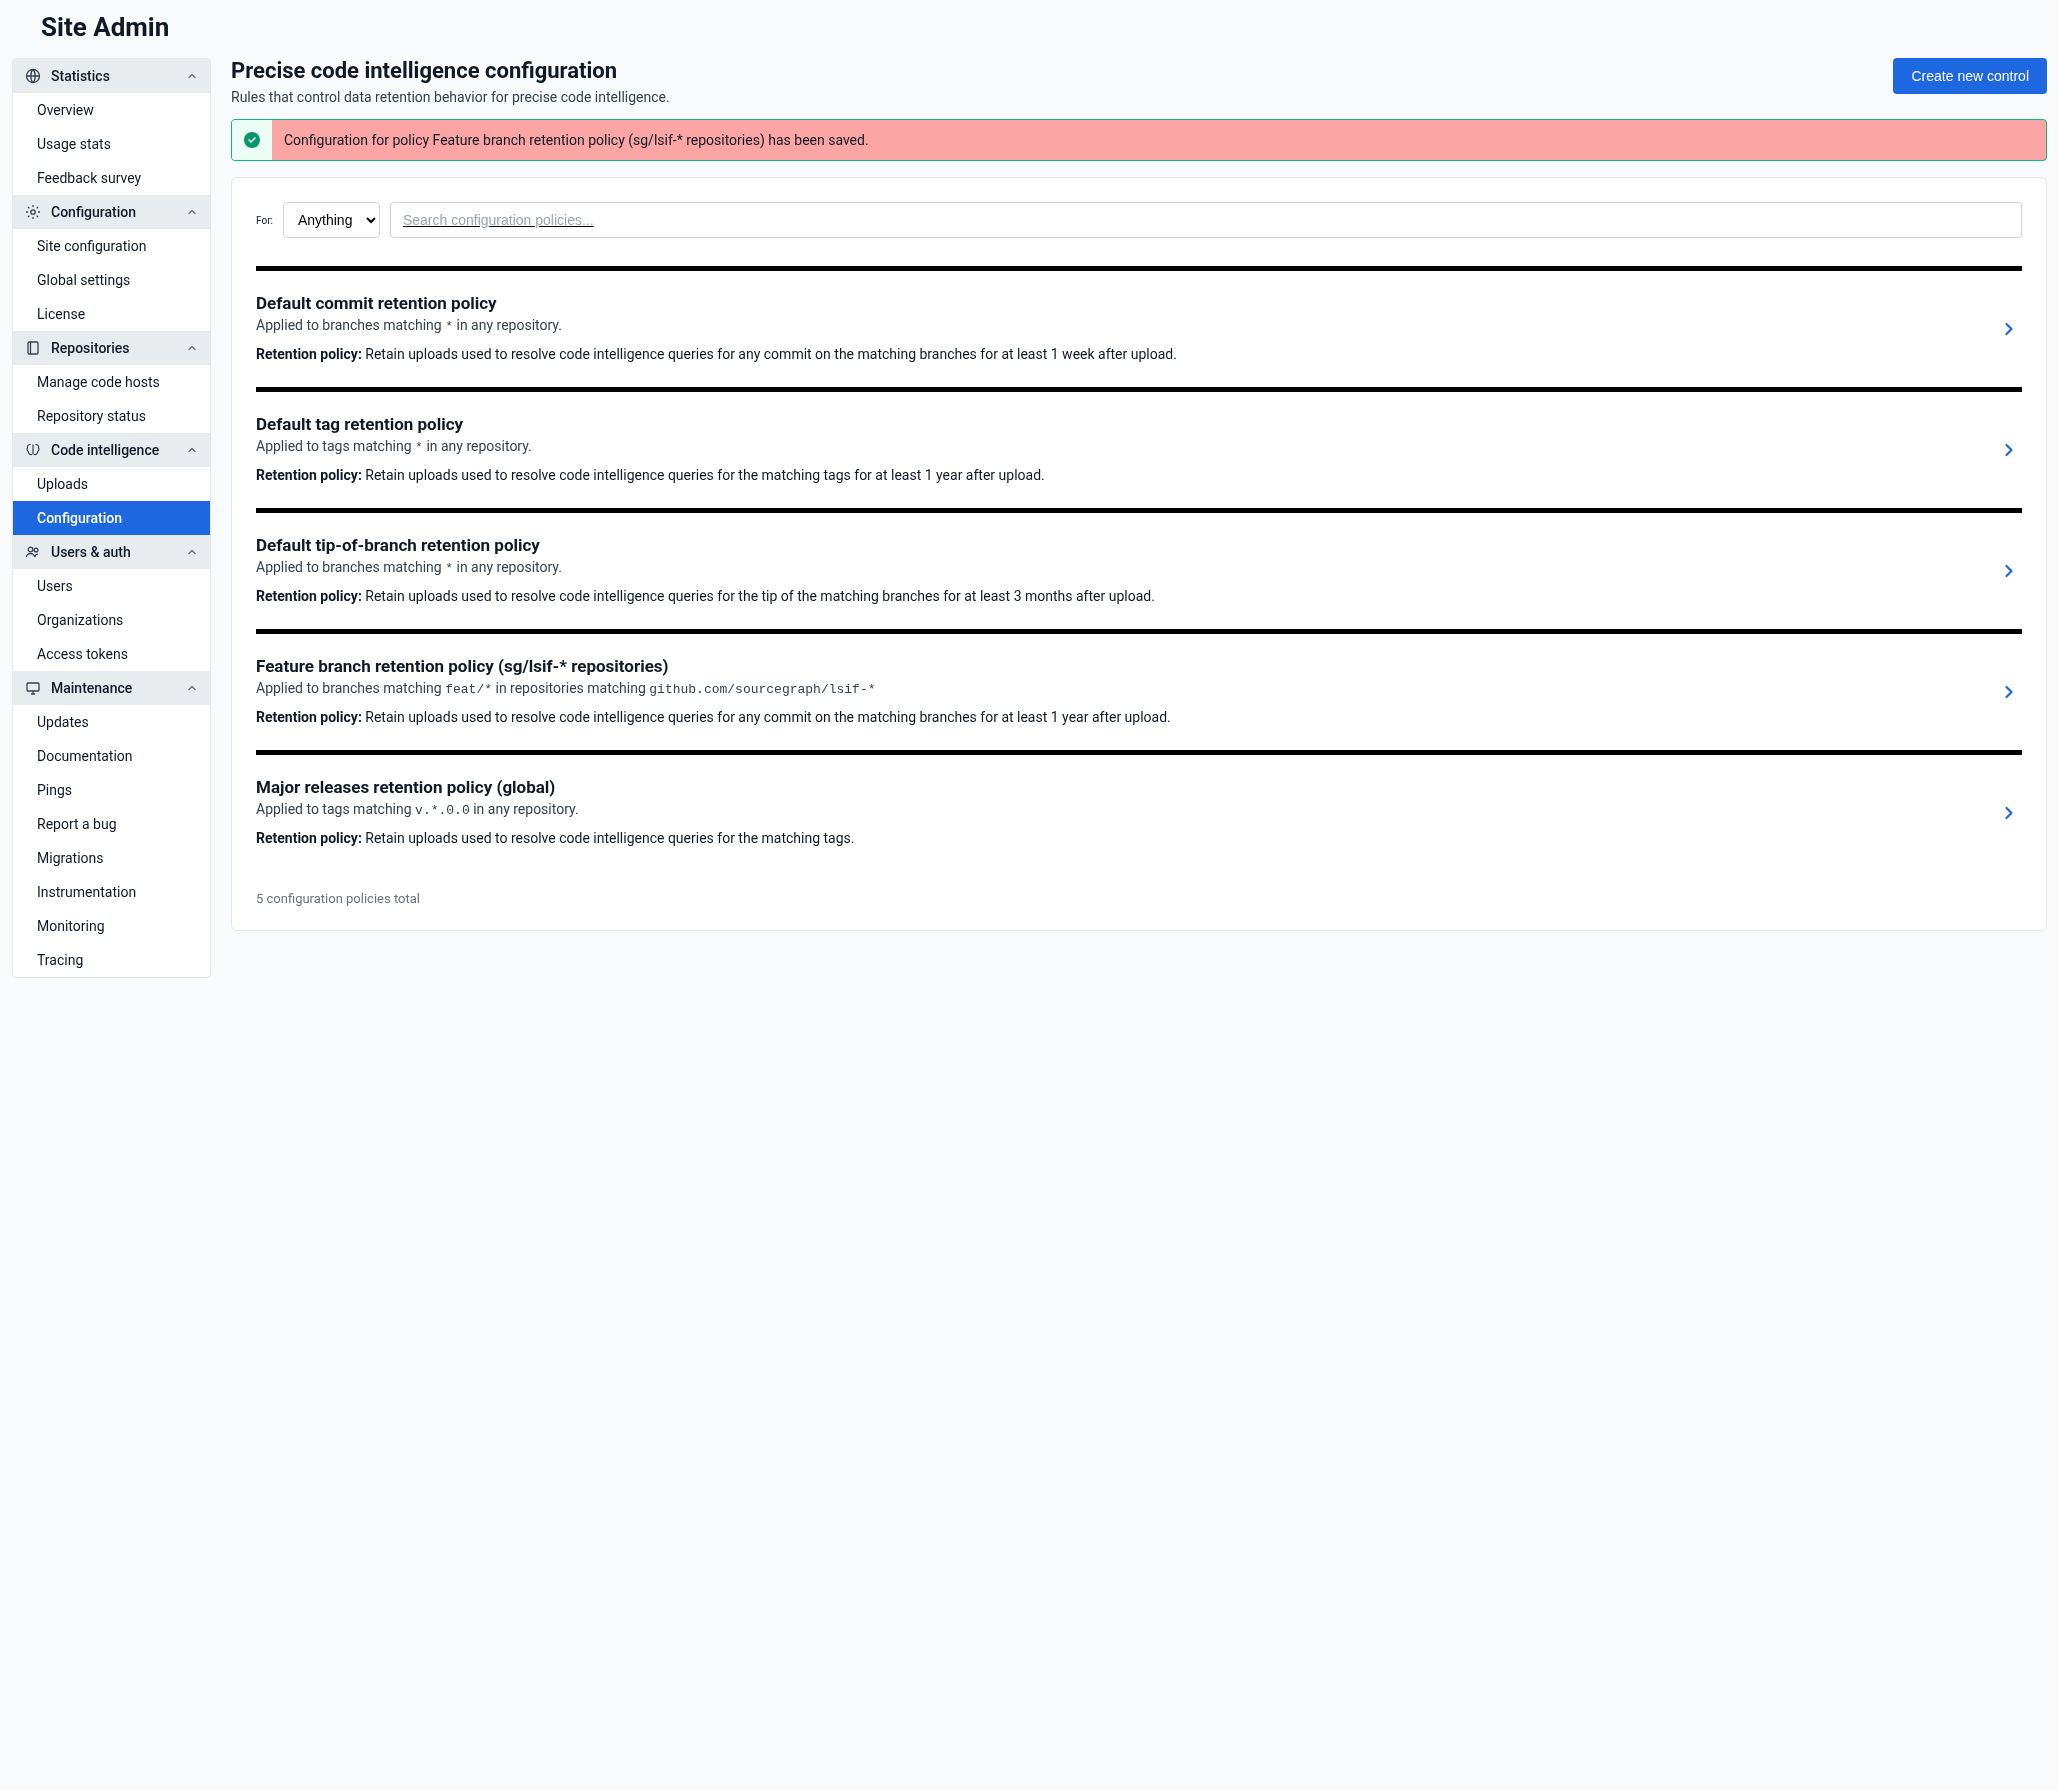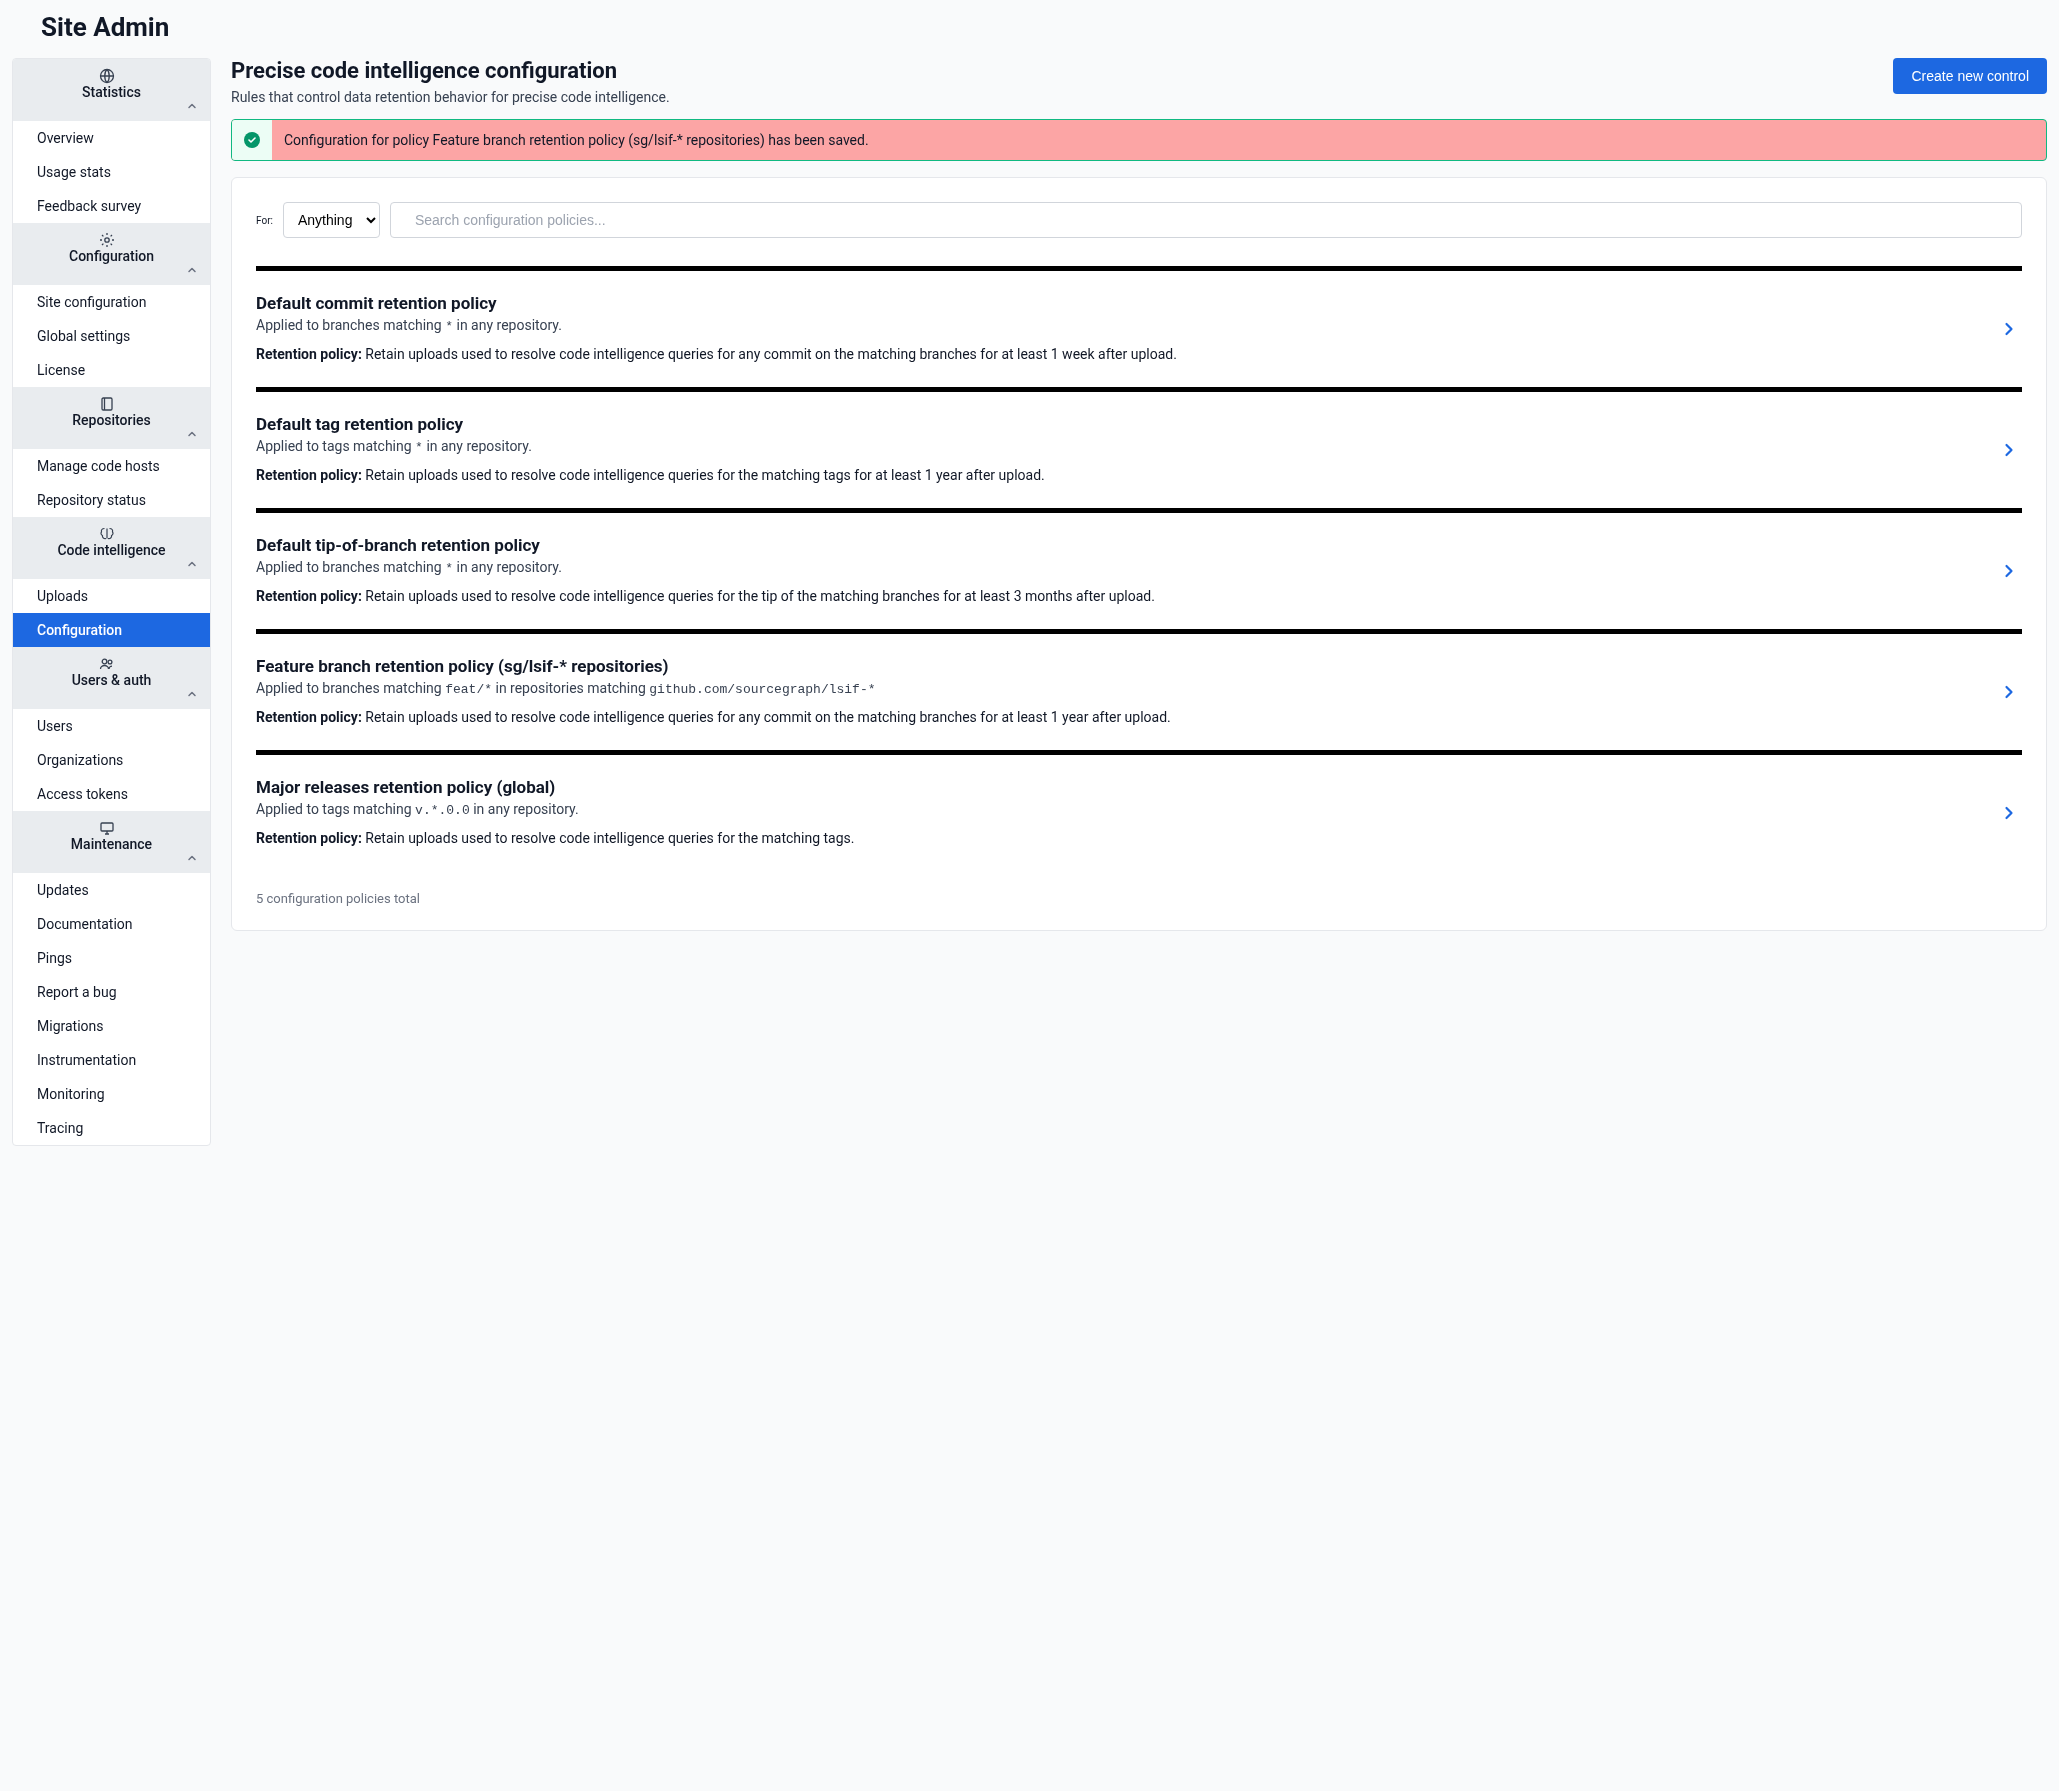--- a/index.html
+++ b/index.html
@@ -35,21 +35,20 @@
 }
 .sidebar-group-header {
   display: flex;
   align-items: center;
   background: #e9ecef;
   padding: 9px 12px;
   font-weight: 500;
   font-size: 14px;
   color: #111827;
   cursor: pointer;
-  flex-direction: column;
 }
 .sidebar-group-header .hdr-icon {
   width: 16px;
   height: 16px;
   margin-right: 10px;
   display: inline-flex;
   align-items: center;
   justify-content: center;
 }
 .sidebar-group-header .chev {
@@ -145,24 +144,25 @@
 }
 .filter-select {
   padding: 8px 10px;
   border: 1px solid #d1d5db;
   border-radius: 4px;
   font-size: 14px;
   background: #fff;
 }
 .filter-search {
   flex: 1;
-  padding: 9px 24px;
+  padding: 9px 12px;
   border: 1px solid #d1d5db;
   border-radius: 4px;
   font-size: 14px;
+  text-decoration: underline;
 }
 .filter-search::placeholder { color: #9ca3af; }
 .policy-list { }
 .policy-item {
   display: flex;
   align-items: center;
   gap: 11px;
   border-top: 5px solid #000000;
   padding: 22px 0;
 }

